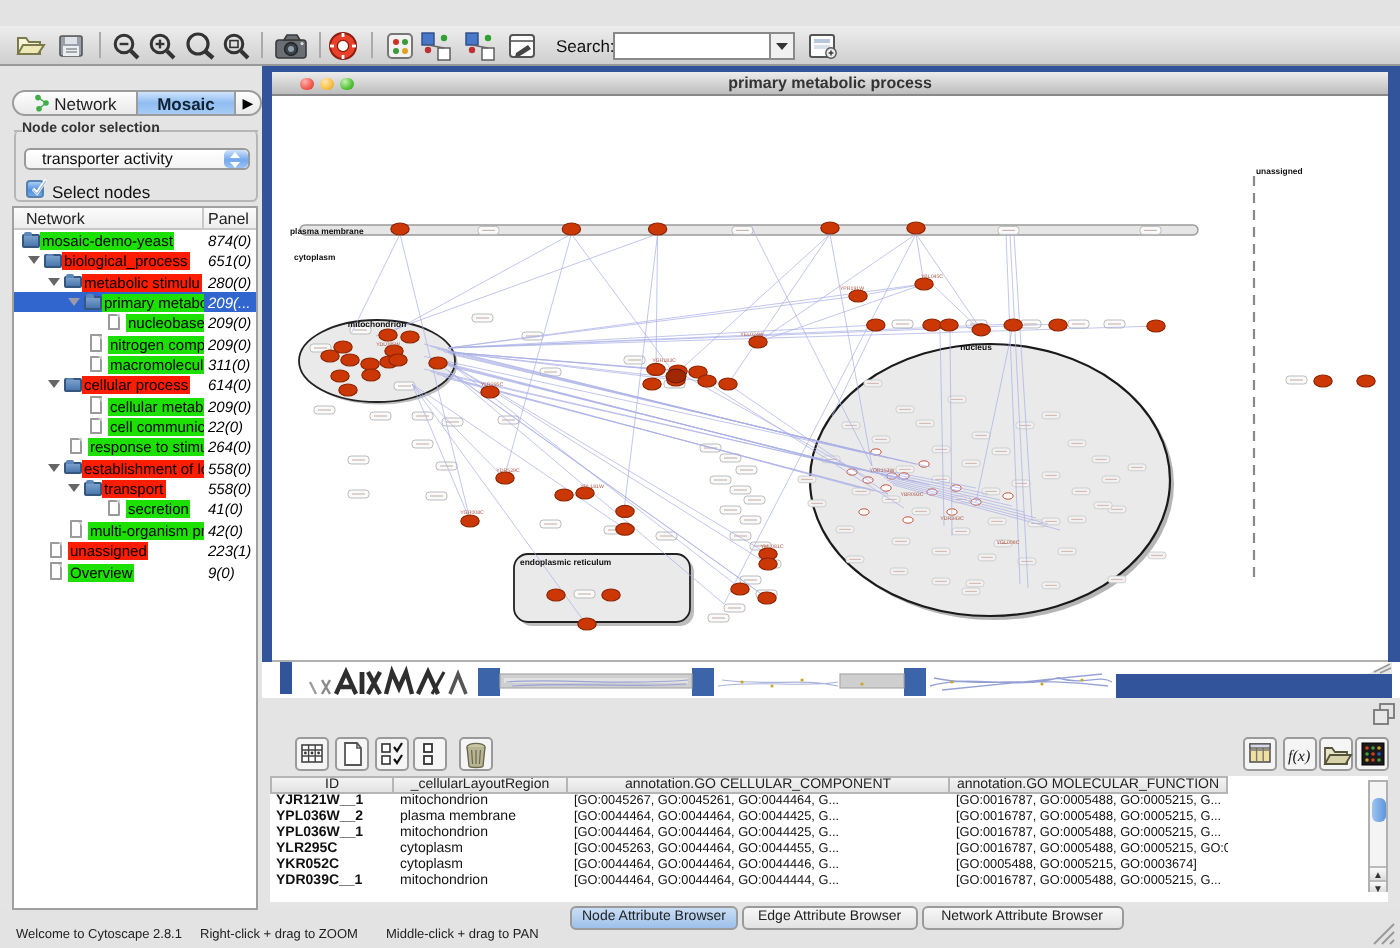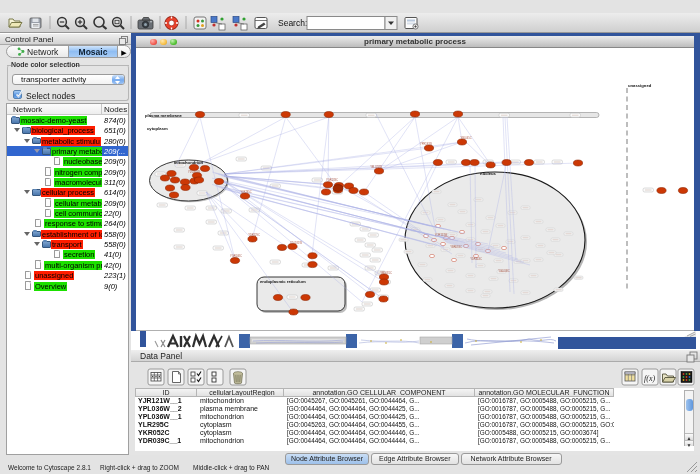--- a/index.html
+++ b/index.html
@@ -192,27 +192,20 @@
       <rect x="405" y="4.5" width="12" height="11" rx="1" fill="#fcfcfc" stroke="#555" stroke-width="1"></rect>
       <rect x="407" y="6.5" width="8" height="2" fill="#b8c8dc"></rect>
       <rect x="407" y="9.5" width="8" height="2" fill="#d8e0ea"></rect>
       <circle cx="415.5" cy="13.5" r="2.6" fill="#e8e8e8" stroke="#555" stroke-width="0.7"></circle>
       <line x1="414.3" y1="13.5" x2="416.7" y2="13.5" stroke="#333" stroke-width="0.7"></line>
       <line x1="415.5" y1="12.3" x2="415.5" y2="14.7" stroke="#333" stroke-width="0.7"></line>
     </svg>
   </div>
 
   <div id="cpanel" class="abs">
-    <div id="cphead" class="abs">
-        <span>Control Panel</span>
-      <svg class="abs" style="right:3px;top:2px" width="9" height="9" viewBox="0 0 9 9">
-          <rect x="2.5" y="0.5" width="6" height="6" fill="none" stroke="#777" stroke-width="0.9"></rect>
-          <rect x="0.5" y="2.5" width="6" height="6" fill="#e8e8e8" stroke="#777" stroke-width="0.9"></rect>
-        </svg>
-      </div>
     <div id="seg" class="abs">
         <div class="s net"><svg width="8" height="9" viewBox="0 0 8 9" style="vertical-align:-1px">
             <circle cx="2" cy="1.8" r="1.4" fill="#3fae49"></circle>
             <circle cx="6" cy="4.5" r="1.4" fill="#3fae49"></circle>
             <circle cx="2.5" cy="7.4" r="1.4" fill="#3fae49"></circle>
             <path d="M2 1.8 L6 4.5 L2.5 7.4" stroke="#3fae49" stroke-width="0.7" fill="none"></path>
           </svg> Network</div>
         <div class="s mos">Mosaic</div>
         <div class="s arr">▶</div>
       </div>
@@ -227,21 +220,21 @@
         <svg width="12" height="12" viewBox="0 0 12 12" style="position:absolute;left:0px;top:-3px">
           <path d="M2.5 6.5 L4.5 8.5 L9 2" stroke="#fff" stroke-width="1.7" fill="none"></path>
           <path d="M2.5 6.9 L4.5 8.9 L9 2.4" stroke="#9db8d8" stroke-width="0.6" fill="none"></path>
         </svg>
       </div>
     <div id="chklabel" class="abs">Select nodes</div>
     <div id="tree" class="abs">
       <div id="treehead">
           <span class="c1">Network</span>
           <span class="dv"></span>
-          <span class="c2">Nodes</span>
+          <span class="c2">Panel</span>
         </div>
       <div id="treerows">
         <div class="trow">
             <span class="fold" style="left:4px"></span>
             <span class="lbl g" style="left:13px">mosaic-demo-yeast</span>
             <span class="cnt">874(0)</span>
           </div>
         <div class="trow">
             <span class="tri" style="left:7px"></span>
             <span class="fold" style="left:15px"></span>
@@ -671,23 +664,20 @@
         <circle cx="410" cy="9" r="0.8" fill="#c8a820"></circle>
 
         <rect x="427" y="6" width="138" height="12" fill="#31549b"></rect>
         <path d="M553 6 L565 6 L565 0 Z" fill="#e8e8e8"></path>
         <path d="M556 5 L564 1 M559 5.5 L564.5 3" stroke="#999" stroke-width="0.8"></path>
       </svg>
     </div>
   </div>
 
   <div id="dpanel" class="abs">
-    <div id="dphead" class="abs">
-        <span>Data Panel</span>
-      </div>
     <svg class="abs" style="left:0;top:0" width="569" height="40" viewBox="0 0 569 40">
 
       <rect x="559" y="3" width="7" height="7" fill="none" stroke="#777" stroke-width="0.9"></rect>
       <rect x="556" y="6" width="7" height="7" fill="#e8e8e8" stroke="#777" stroke-width="0.9"></rect>
 
       <g>
         <rect x="17" y="20" width="16" height="16" rx="2" fill="#f5f5f5" stroke="#9a9a9a"></rect>
         <rect x="37" y="20" width="16" height="16" rx="2" fill="#f5f5f5" stroke="#9a9a9a"></rect>
         <rect x="57" y="20" width="16" height="16" rx="2" fill="#f5f5f5" stroke="#9a9a9a"></rect>
         <rect x="76" y="20" width="16" height="16" rx="2" fill="#f5f5f5" stroke="#9a9a9a"></rect>

